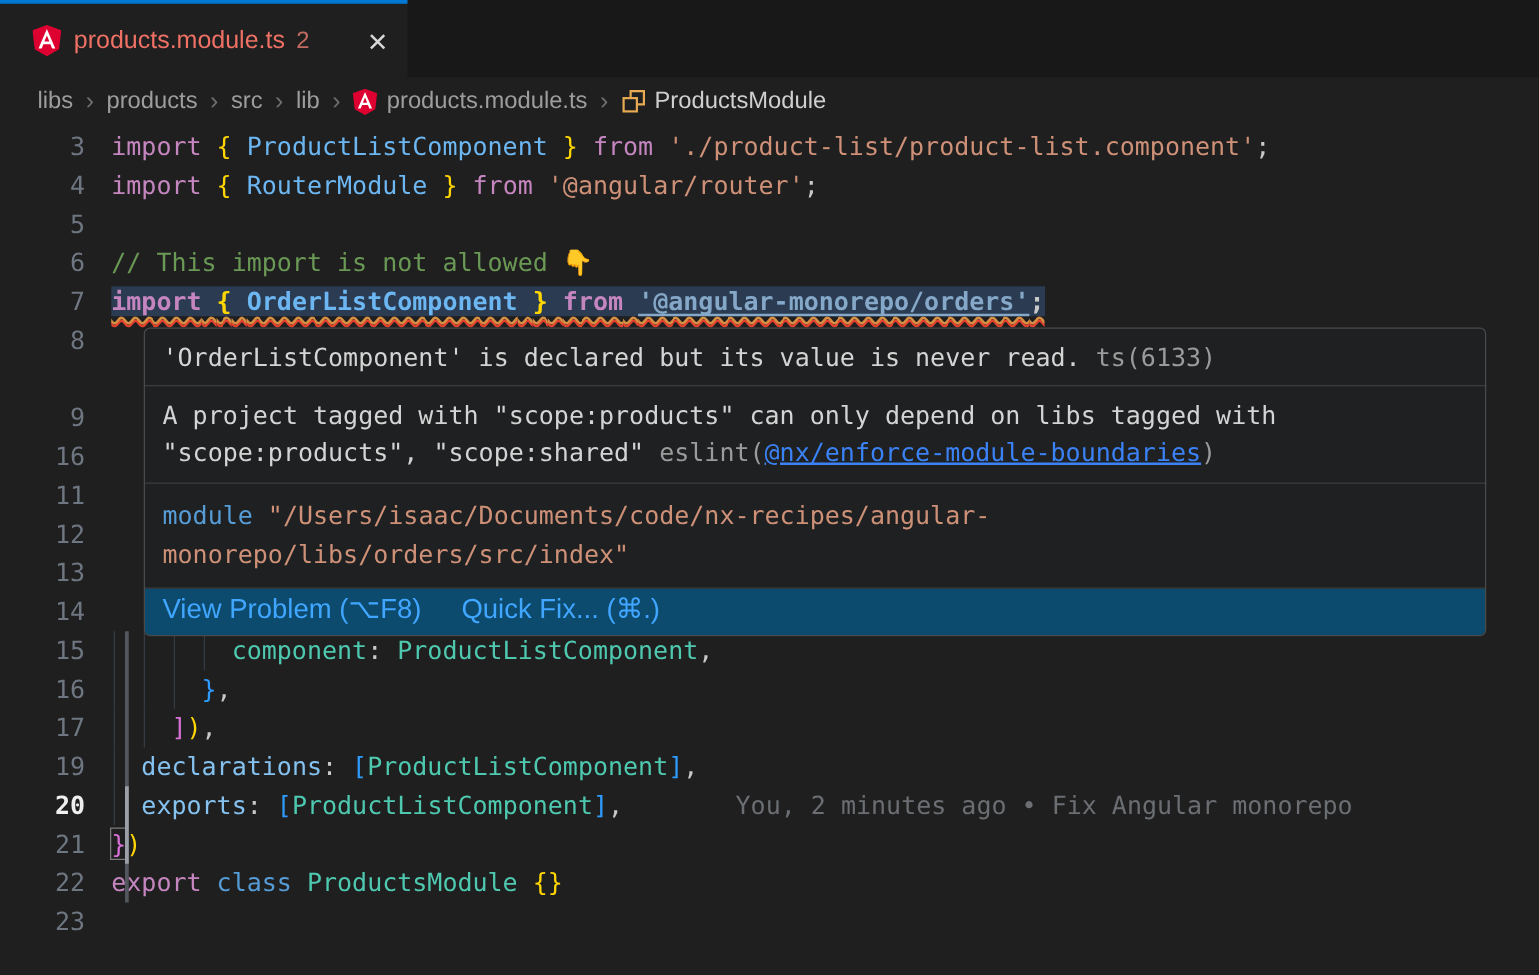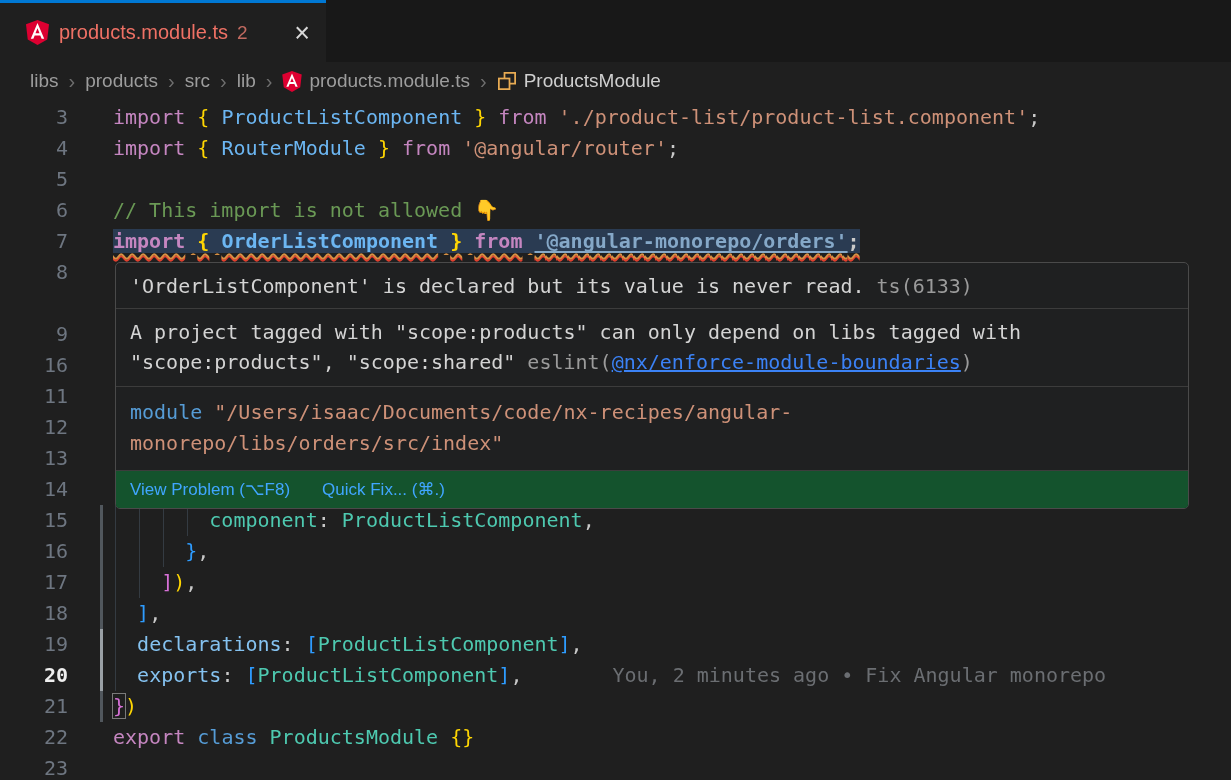--- a/index.html
+++ b/index.html
@@ -20,21 +20,21 @@
   .crumb { display:flex; align-items:center; gap:7px; cursor:pointer; }
   .crumb.emph { color:#cfcfcf; }
   .crumb-sep { color:#6f6f6f; margin:0 10px; font-size:20px; }
 
   
   .editor { position:relative; padding-top:2px;
             font-family:"DejaVu Sans Mono", monospace; font-size:20px; line-height:31px; }
   .row { height:31px; display:flex; white-space:pre; }
   .ln { width:68px; flex:none; text-align:right; color:#6e7681; }
   .ln.cur { color:#efefef; font-weight:700; }
-  .codeline { margin-left:45px; position:relative; flex:1; }
+  .codeline { margin-left:21px; position:relative; flex:1; }
   .guide { position:absolute; top:0; bottom:0; width:1px; background:#343b42; }
 
   .tk-kw   { color:#c586c0; }
   .tk-kwb  { color:#569cd6; }
   .tk-id   { color:#6cb6f2; }
   .tk-prop { color:#85c2f0; }
   .tk-type { color:#4ec9b0; }
   .tk-str  { color:#ce9178; }
   .tk-com  { color:#6a9955; }
   .tk-fg   { color:#c9c9c9; }
@@ -61,22 +61,22 @@
            overflow:hidden; color:#d4d4d4;
            font-family:"DejaVu Sans Mono", monospace; font-size:20px; }
   .pop-s1 { height:46px; line-height:46px; padding:0 14px; border-bottom:1px solid #3c3c3c;
             overflow:hidden; }
   .pop-s2 { padding:8px 14px 9px; line-height:30px; border-bottom:1px solid #3c3c3c; }
   .pop-s3 { padding:10px 14px 11px; line-height:31px; border-bottom:1px solid #3c3c3c; }
   .pop-dim { color:#9b9b9b; }
   .pop-link { color:#3b82f6; text-decoration:underline; cursor:pointer; }
   .pop-kw { color:#569cd6; }
   .pop-str { color:#ce9178; }
-  .pop-actions { height:37px; display:flex; align-items:center; gap:32px; padding:0 14px;
-                 background:#14532d; font-family:"Liberation Sans", sans-serif; font-size:17px; }
+  .pop-actions { height:37px; display:flex; gap:32px; padding:0 14px;
+                 background:#0c4a6e; font-family:"Liberation Sans", sans-serif; font-size:22px; }
   .pop-action { color:#40a6ff; cursor:pointer; }
 
   svg { display:block; }
 </style>
 </head>
 <body>
 
 <div class="tabbar">
   <div class="tab">
     <span>
@@ -142,21 +142,20 @@
       <div class="row"></div>
       <div class="row"><span class="ln">9</span><span class="codeline"></span></div>
       <div class="row"><span class="ln">16</span><span class="codeline"></span></div>
       <div class="row"><span class="ln">11</span><span class="codeline"></span></div>
       <div class="row"><span class="ln">12</span><span class="codeline"></span></div>
       <div class="row"><span class="ln">13</span><span class="codeline"></span></div>
       <div class="row"><span class="ln">14</span><span class="codeline"></span></div>
       <div class="row"><span class="ln">15</span><span class="codeline"><i class="guide" style="left: 2px;"></i><i class="guide" style="left: 26.08px;"></i><i class="guide" style="left: 50.16px;"></i><i class="guide" style="left: 74.24px;"></i><span class="tk-fg">        </span><span class="tk-type">component</span><span class="tk-fg">:</span><span class="tk-fg"> </span><span class="tk-type">ProductListComponent</span><span class="tk-fg">,</span></span></div>
       <div class="row"><span class="ln">16</span><span class="codeline"><i class="guide" style="left: 2px;"></i><i class="guide" style="left: 26.08px;"></i><i class="guide" style="left: 50.16px;"></i><span class="tk-fg">      </span><span class="tk-b3">}</span><span class="tk-fg">,</span></span></div>
       <div class="row"><span class="ln">17</span><span class="codeline"><i class="guide" style="left: 2px;"></i><i class="guide" style="left: 26.08px;"></i><span class="tk-fg">    </span><span class="tk-b2">]</span><span class="tk-b1">)</span><span class="tk-fg">,</span></span></div>
-      <div class="row"><span class="ln">18</span><span class="codeline"><i class="guide" style="left: 2px;"></i><span class="tk-fg">  </span><span class="tk-b3">]</span><span class="tk-fg">,</span></span></div>
       <div class="row"><span class="ln">19</span><span class="codeline"><i class="guide" style="left: 2px;"></i><span class="tk-fg">  </span><span class="tk-prop">declarations</span><span class="tk-fg">:</span><span class="tk-fg"> </span><span class="tk-b3">[</span><span class="tk-type">ProductListComponent</span><span class="tk-b3">]</span><span class="tk-fg">,</span></span></div>
       <div class="row"><span class="ln cur">20</span><span class="codeline"><i class="guide" style="left: 2px;"></i><span class="tk-fg">  </span><span class="tk-prop">exports</span><span class="tk-fg">:</span><span class="tk-fg"> </span><span class="tk-b3">[</span><span class="tk-type">ProductListComponent</span><span class="tk-b3">]</span><span class="tk-fg">,</span><span class="tk-blame">You, 2 minutes ago • Fix Angular monorepo</span></span></div>
       <div class="row"><span class="ln">21</span><span class="codeline"><span class="tk-b2 boxed">}</span><span class="tk-b1">)</span></span></div>
       <div class="row"><span class="ln">22</span><span class="codeline"><span class="tk-kw">export</span><span class="tk-fg"> </span><span class="tk-kwb">class</span><span class="tk-fg"> </span><span class="tk-type">ProductsModule</span><span class="tk-fg"> </span><span class="tk-b1">{}</span></span></div>
       <div class="row"><span class="ln">23</span><span class="codeline"></span></div>
     </div>
 
   <div class="git-bar" style="left:100px; top:405px; height:217px;"></div>
   <div class="git-bar bright" style="left:100px; top:529px; height:62px;"></div>
 

